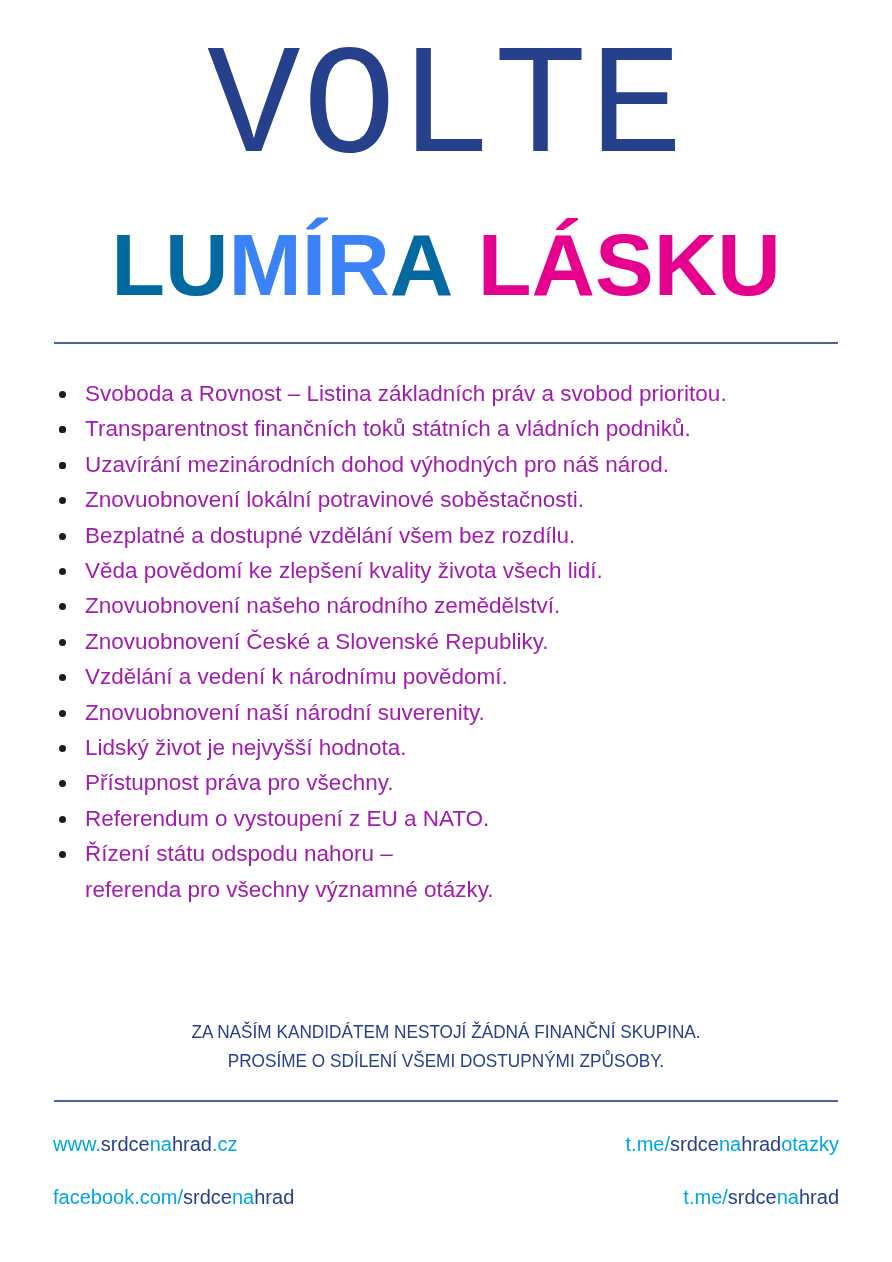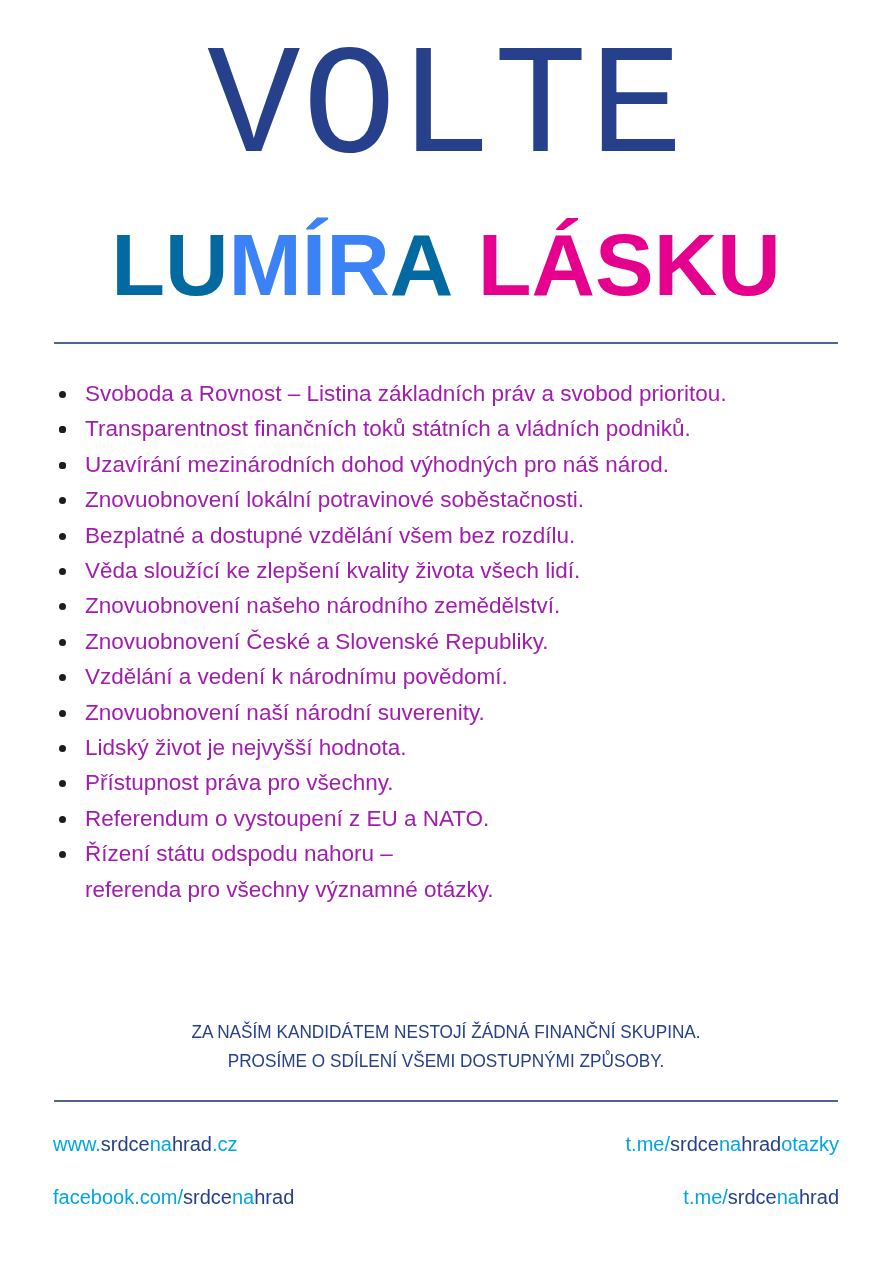--- a/index.html
+++ b/index.html
@@ -48,21 +48,21 @@
 <div class="abs rule" style="top:342px;"></div>
 
 <ul class="abs points">
   <li><span class="dot"></span><span>Svoboda a Rovnost – Listina základních práv a svobod prioritou.</span></li>
   <li><span class="dot"></span></li>
   <li><span class="dot"></span><span>Transparentnost finančních toků státních a vládních podniků.</span></li>
   <li><span class="dot"></span></li>
   <li><span class="dot"></span><span>Uzavírání mezinárodních dohod výhodných pro náš národ.</span></li>
   <li><span class="dot"></span><span>Znovuobnovení lokální potravinové soběstačnosti.</span></li>
   <li><span class="dot"></span><span>Bezplatné a dostupné vzdělání všem bez rozdílu.</span></li>
-  <li><span class="dot"></span><span>Věda sloužící ke zlepšení kvality života všech lidí.</span></li>
+  <li><span class="dot"></span><span>Věda povědomí ke zlepšení kvality života všech lidí.</span></li>
   <li><span class="dot"></span><span>Znovuobnovení našeho národního zemědělství.</span></li>
   <li><span class="dot"></span><span>Znovuobnovení České a Slovenské Republiky.</span></li>
   <li><span class="dot"></span><span>Vzdělání a vedení k národnímu povědomí.</span></li>
   <li><span class="dot"></span><span>Znovuobnovení naší národní suverenity.</span></li>
   <li><span class="dot"></span><span>Lidský život je nejvyšší hodnota.</span></li>
   <li><span class="dot"></span><span>Přístupnost práva pro všechny.</span></li>
   <li><span class="dot"></span><span>Referendum o vystoupení z EU a NATO.</span></li>
   <li><span class="dot"></span><span>Řízení státu odspodu nahoru –</span><span class="cont">referenda pro všechny významné otázky.</span></li>
 </ul>
 

